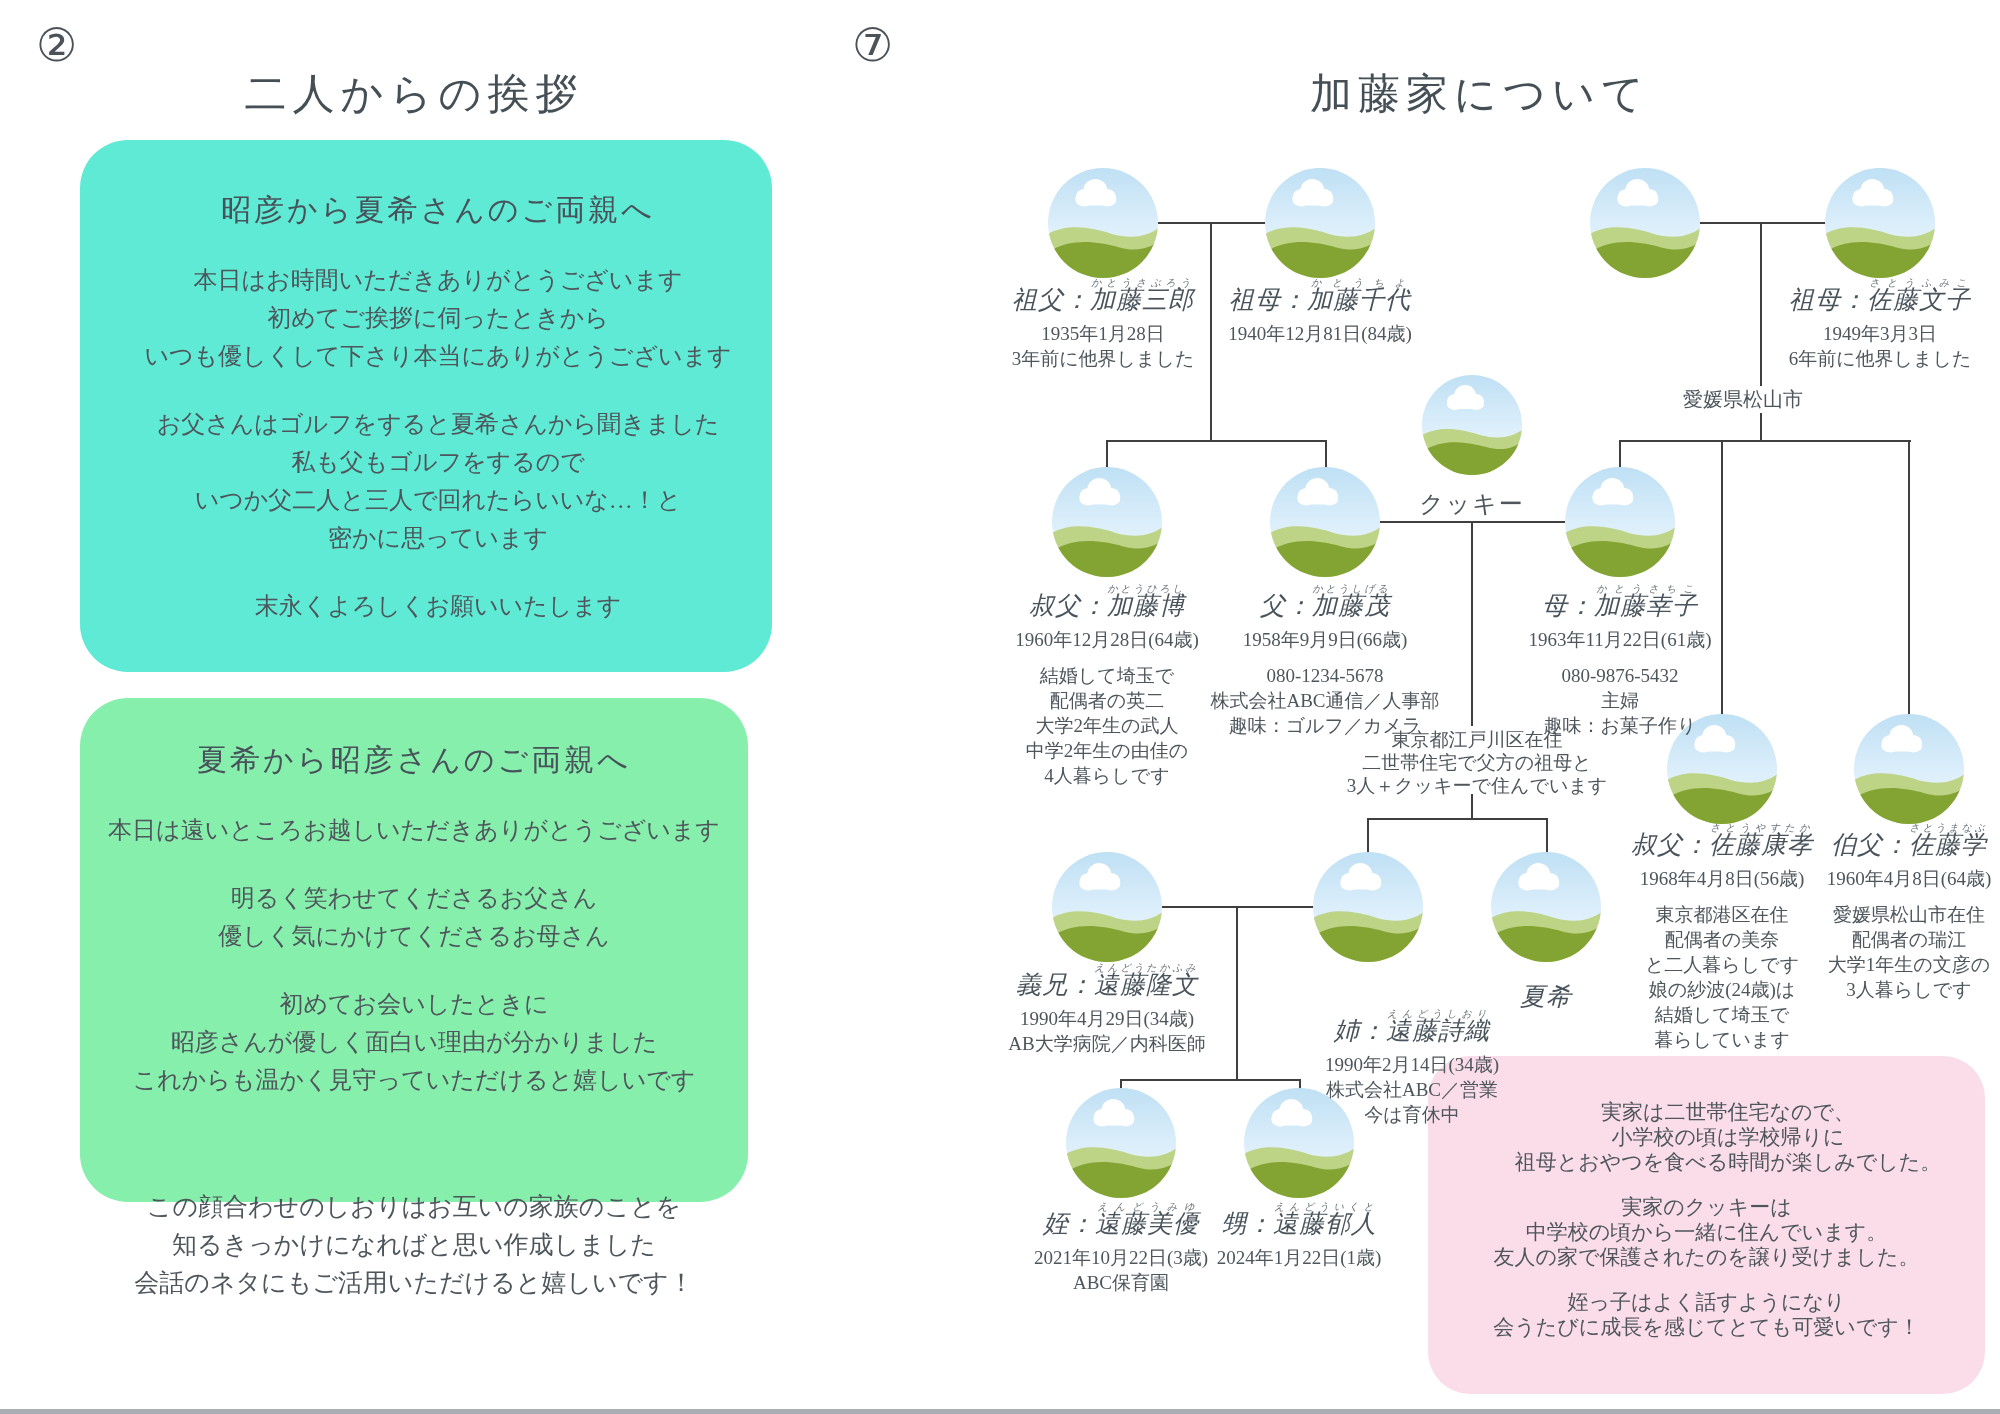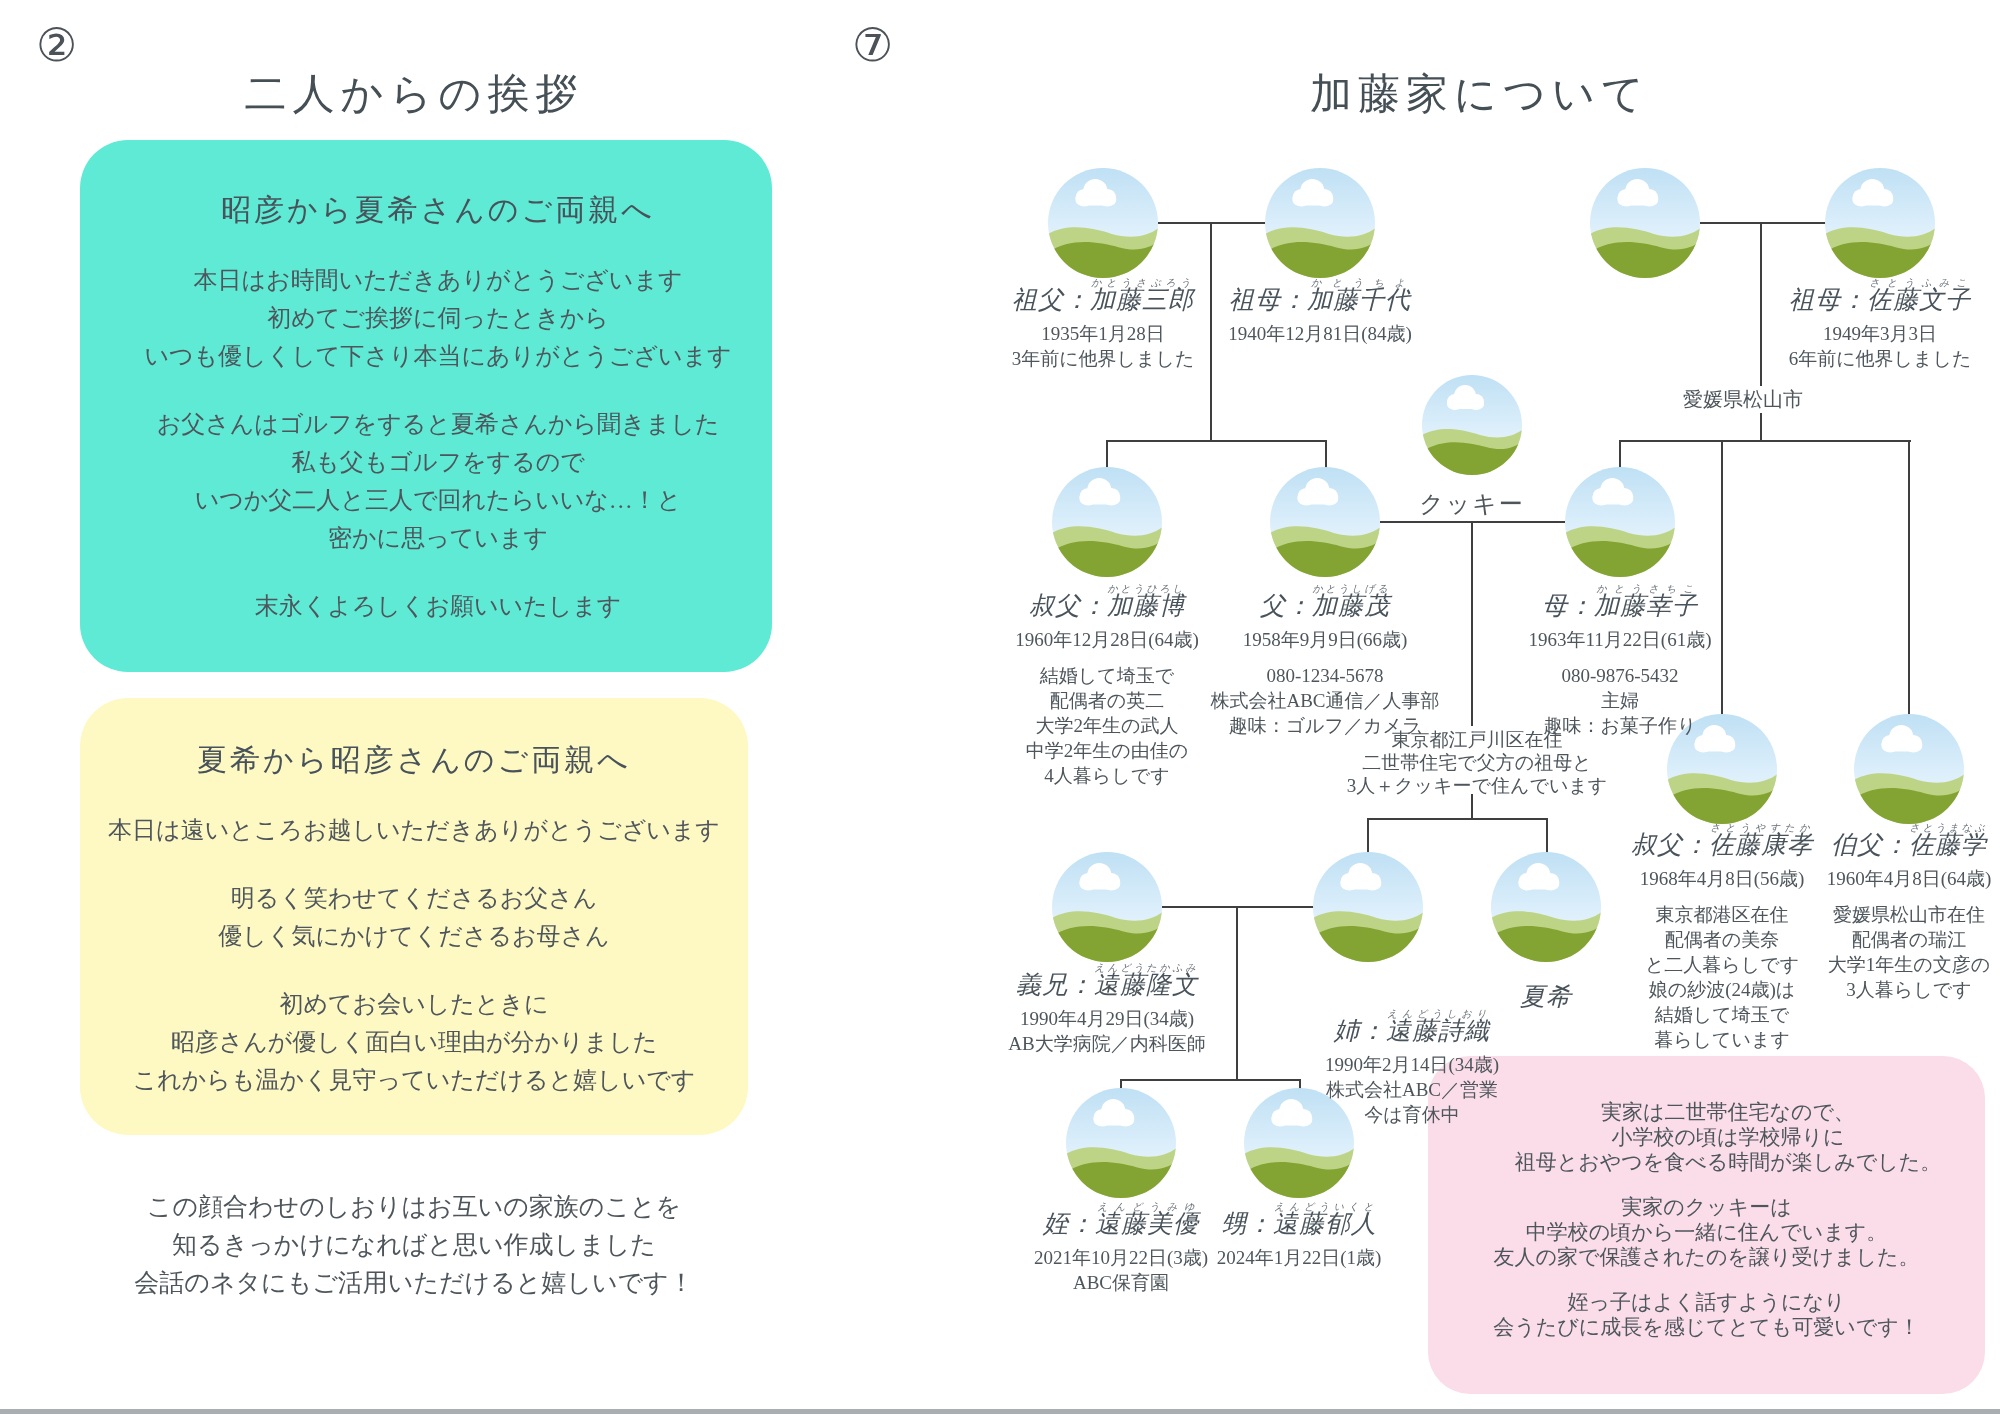--- a/index.html
+++ b/index.html
@@ -5,21 +5,21 @@
   html,body{margin:0;padding:0;background:#ffffff;}
   #stage{
     position:relative;width:2000px;height:1414px;background:#ffffff;overflow:hidden;
     font-family:"Liberation Serif","DejaVu Serif",serif;color:#4e565c;
   }
   .page-num{position:absolute;font-size:46px;color:#4b5258;}
   .page-title{position:absolute;font-size:42px;letter-spacing:6px;color:#454f56;text-align:center;white-space:nowrap;}
   
   .card{position:absolute;border-radius:48px;text-align:center;z-index:0;}
   .card-blue{left:80px;top:140px;width:668px;height:532px;background:#5eead4;padding-left:24px;}
-  .card-pink-left{left:80px;top:698px;width:668px;height:437px;background:#fef9c3;}
+  .card-pink-left{left:80px;top:698px;width:668px;height:504px;background:#86efac;}
   .card-heading{font-size:30px;letter-spacing:3px;color:#47525a;}
   .card-blue .card-heading{margin-top:50px;}
   .card-pink-left .card-heading{margin-top:42px;}
   .card-para{margin-top:30px;}
   .card-line{font-size:24px;line-height:38px;white-space:nowrap;}
   .left-footer{position:absolute;left:80px;top:1188px;width:668px;text-align:center;}
   .left-footer .card-line{font-size:25px;}
   
   .tl{position:absolute;background:#3f3f3f;z-index:1;}
   .avatar{position:absolute;border-radius:50%;z-index:2;}

